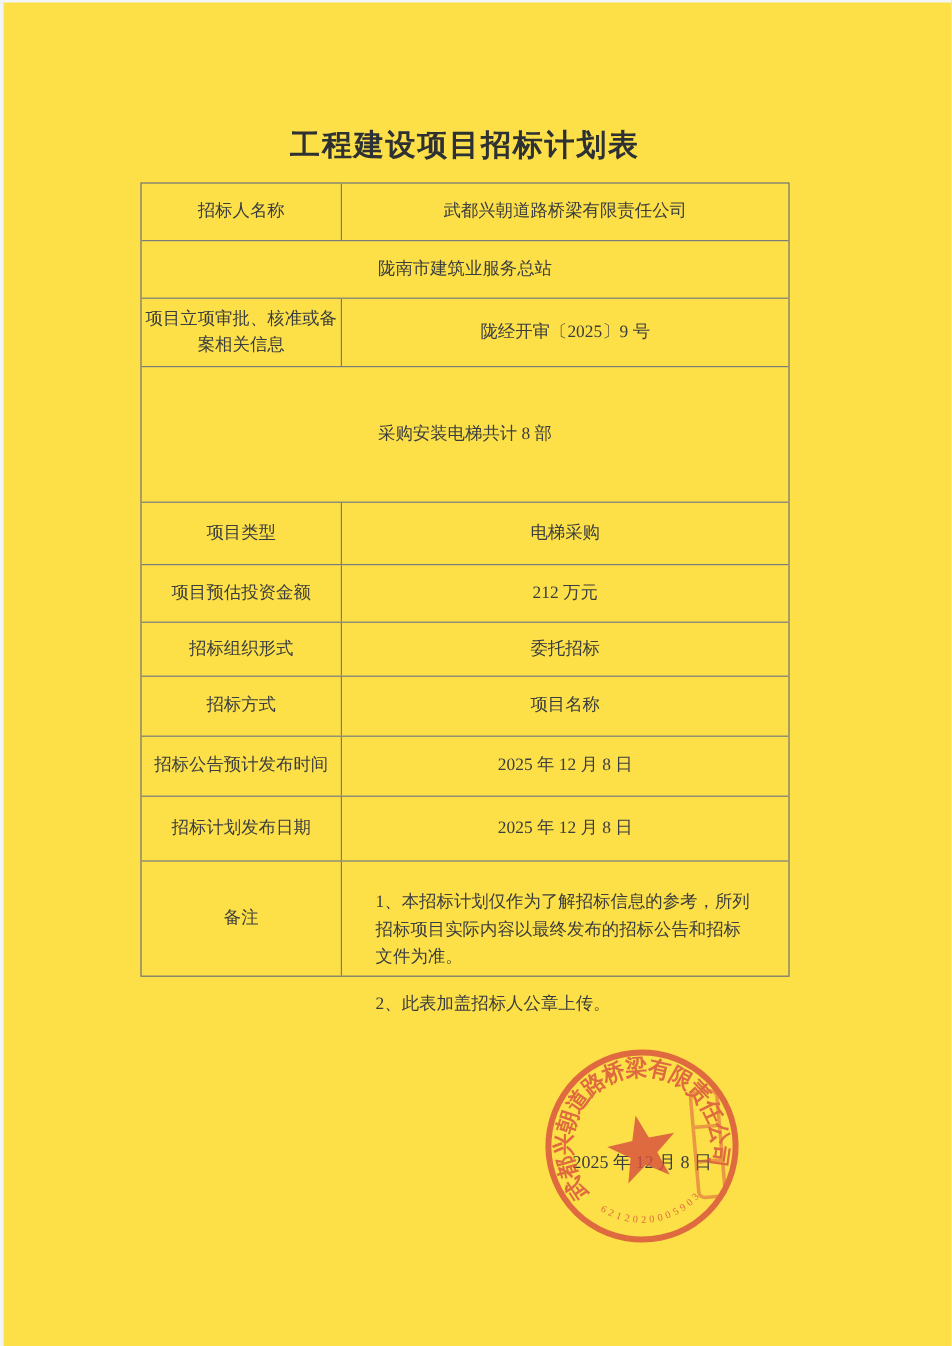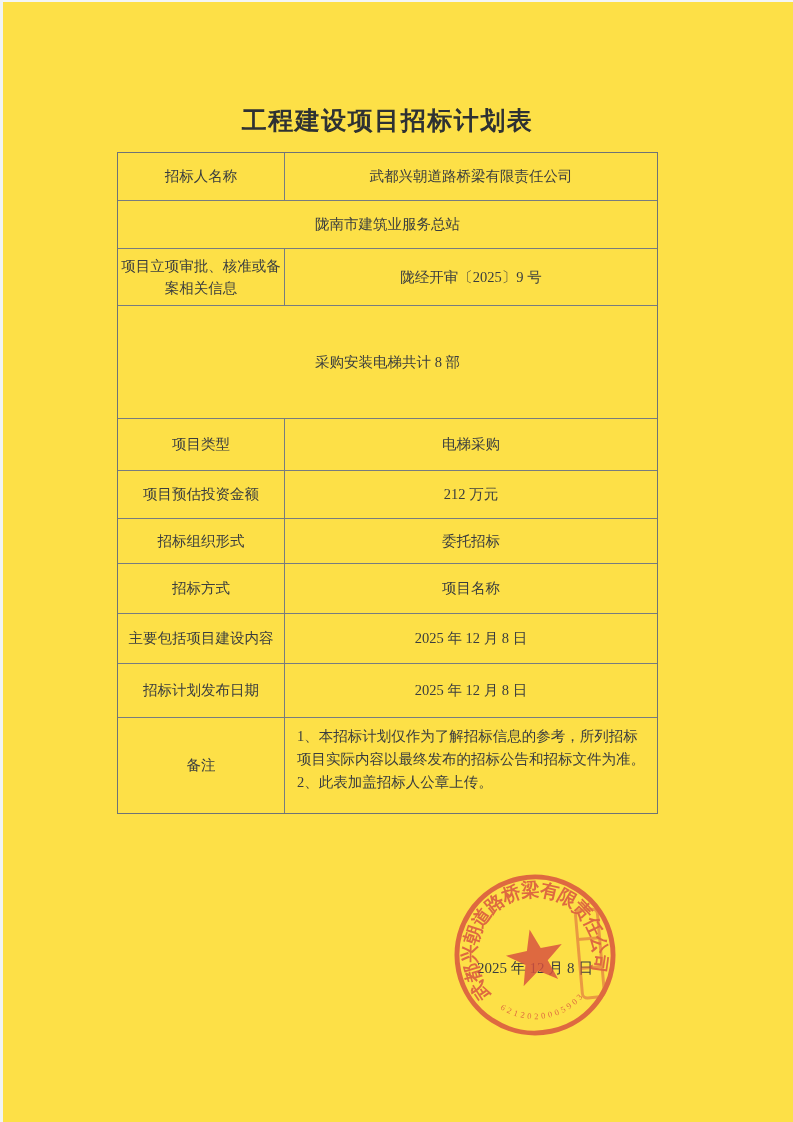--- a/index.html
+++ b/index.html
@@ -38,21 +38,21 @@
     display:flex;align-items:center;justify-content:center;
     text-align:center;padding:2px 16px;line-height:1.55;
   }
   .r0{height:47px}.r1{height:61px}.r2{height:48px}.r3{height:57px}
   .r4{height:113px}.r5{height:52px}.r6{height:48px}.r7{height:45px}
   .r8{height:50px}.r9{height:50px}.r10{height:54px}.r11{height:96px}
   .remark-cell{
     flex:1;box-sizing:border-box;display:block;
     text-align:left;padding:7px 10px 0 12px;line-height:1.58;
   }
-  .remark-cell p{margin:0;}
+  .remark-cell p{margin:16px;}
   .sign-row{
     position:absolute;top:916px;left:255px;
     font-size:15px;white-space:nowrap;
   }
   .sign-underline{
     display:inline-block;width:266px;
     border-bottom:1.5px solid #45484a;
     text-align:center;padding-bottom:3px;margin-left:1px;
   }
   .date-line{
@@ -94,21 +94,21 @@
     </div>
     <div class="row r7">
       <div class="label-cell">招标组织形式</div>
       <div class="value-cell">委托招标</div>
     </div>
     <div class="row r8">
       <div class="label-cell">招标方式</div>
       <div class="value-cell">项目名称</div>
     </div>
     <div class="row r9">
-      <div class="label-cell">主要包括项目建设内容</div>
+      <div class="label-cell">招标公告预计发布时间</div>
       <div class="value-cell">2025 年 12 月 8 日</div>
     </div>
     <div class="row r10">
       <div class="label-cell">招标计划发布日期</div>
       <div class="value-cell">2025 年 12 月 8 日</div>
     </div>
     <div class="row r11">
       <div class="label-cell">备注</div>
       <div class="remark-cell">
         <p>1、本招标计划仅作为了解招标信息的参考，所列招标项目实际内容以最终发布的招标公告和招标文件为准。</p>

